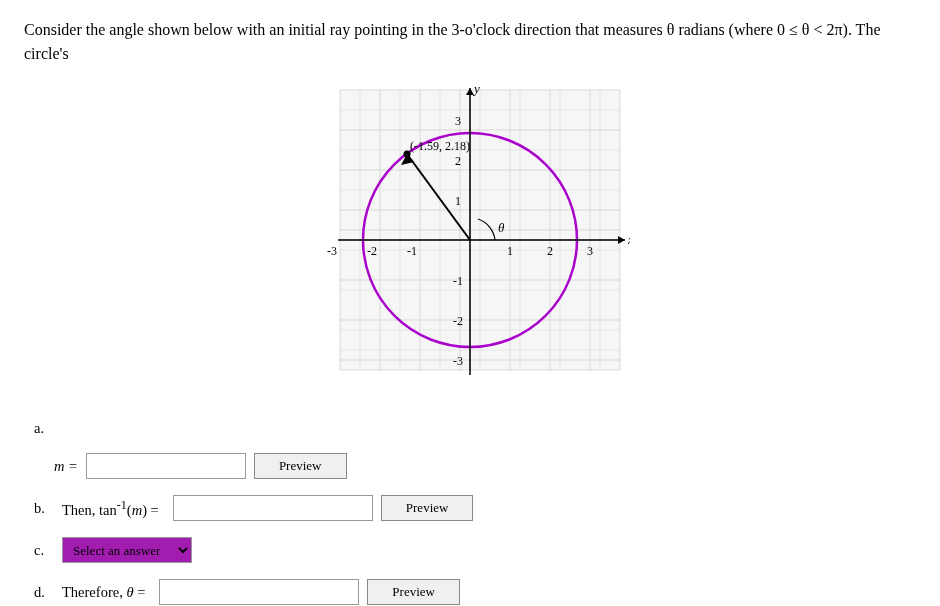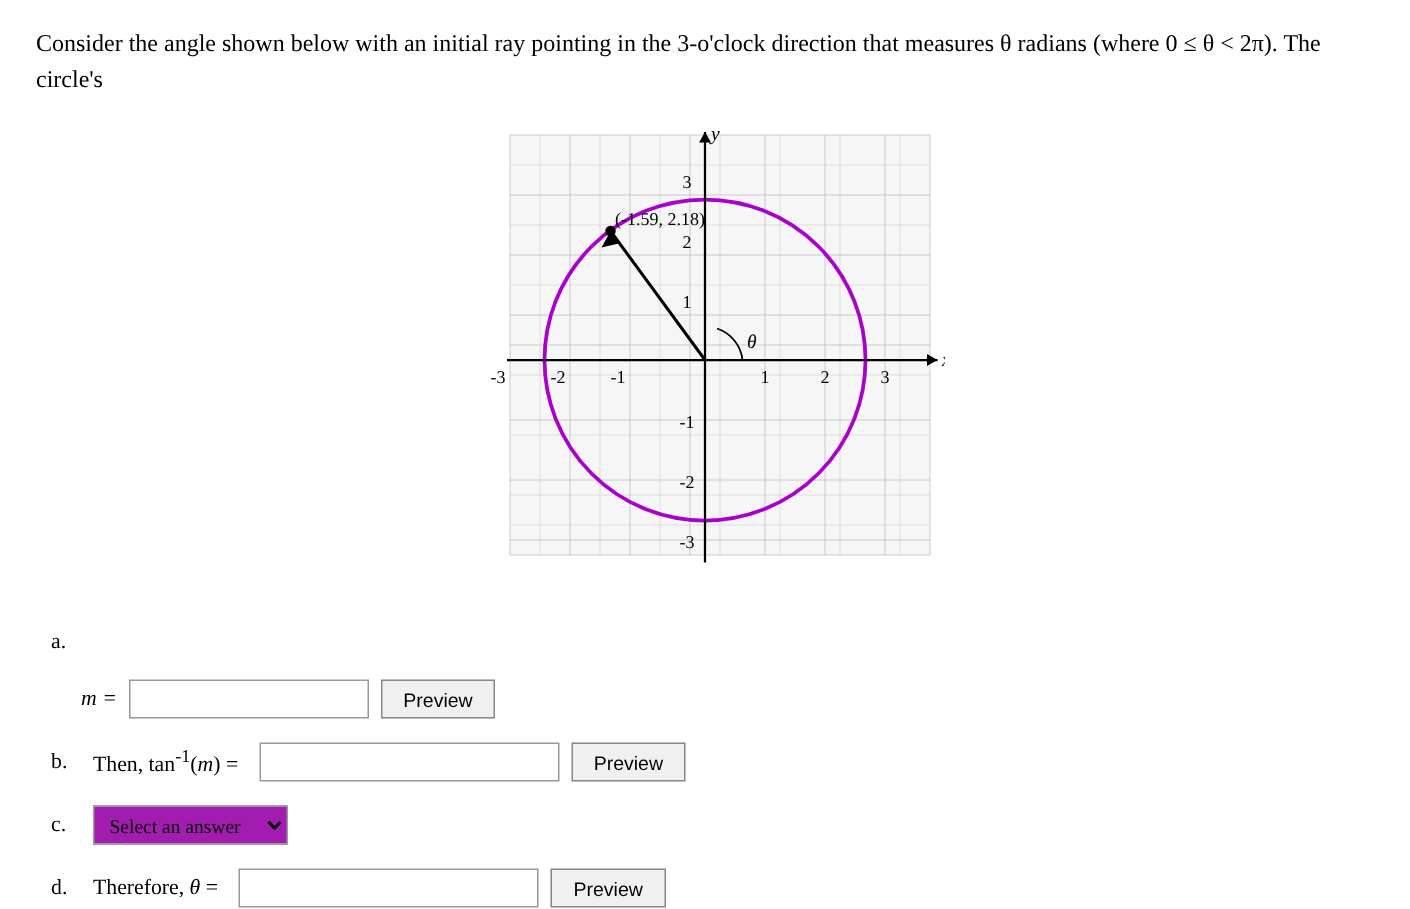--- a/index.html
+++ b/index.html
@@ -55,25 +55,25 @@
       padding: 2px 4px;
       font-size: 14px;
       font-family: Georgia, serif;
     }
     .text-input-wide {
       width: 200px;
     }
     .preview-btn {
       border: 1px solid #888;
       background: #f0f0f0;
-      padding: 3px 14px;
+      padding: 3px 24px;
       font-size: 13px;
       cursor: pointer;
       height: 26px;
-      font-family: Liberation Sans, sans-serif;
+      font-family: Liberation Serif, serif;
     }
     .select-answer {
       border: 1px solid #999;
       background: #a21caf;
       padding: 2px 6px;
       font-size: 13px;
       height: 26px;
       cursor: pointer;
       font-family: Georgia, serif;
       min-width: 130px;

